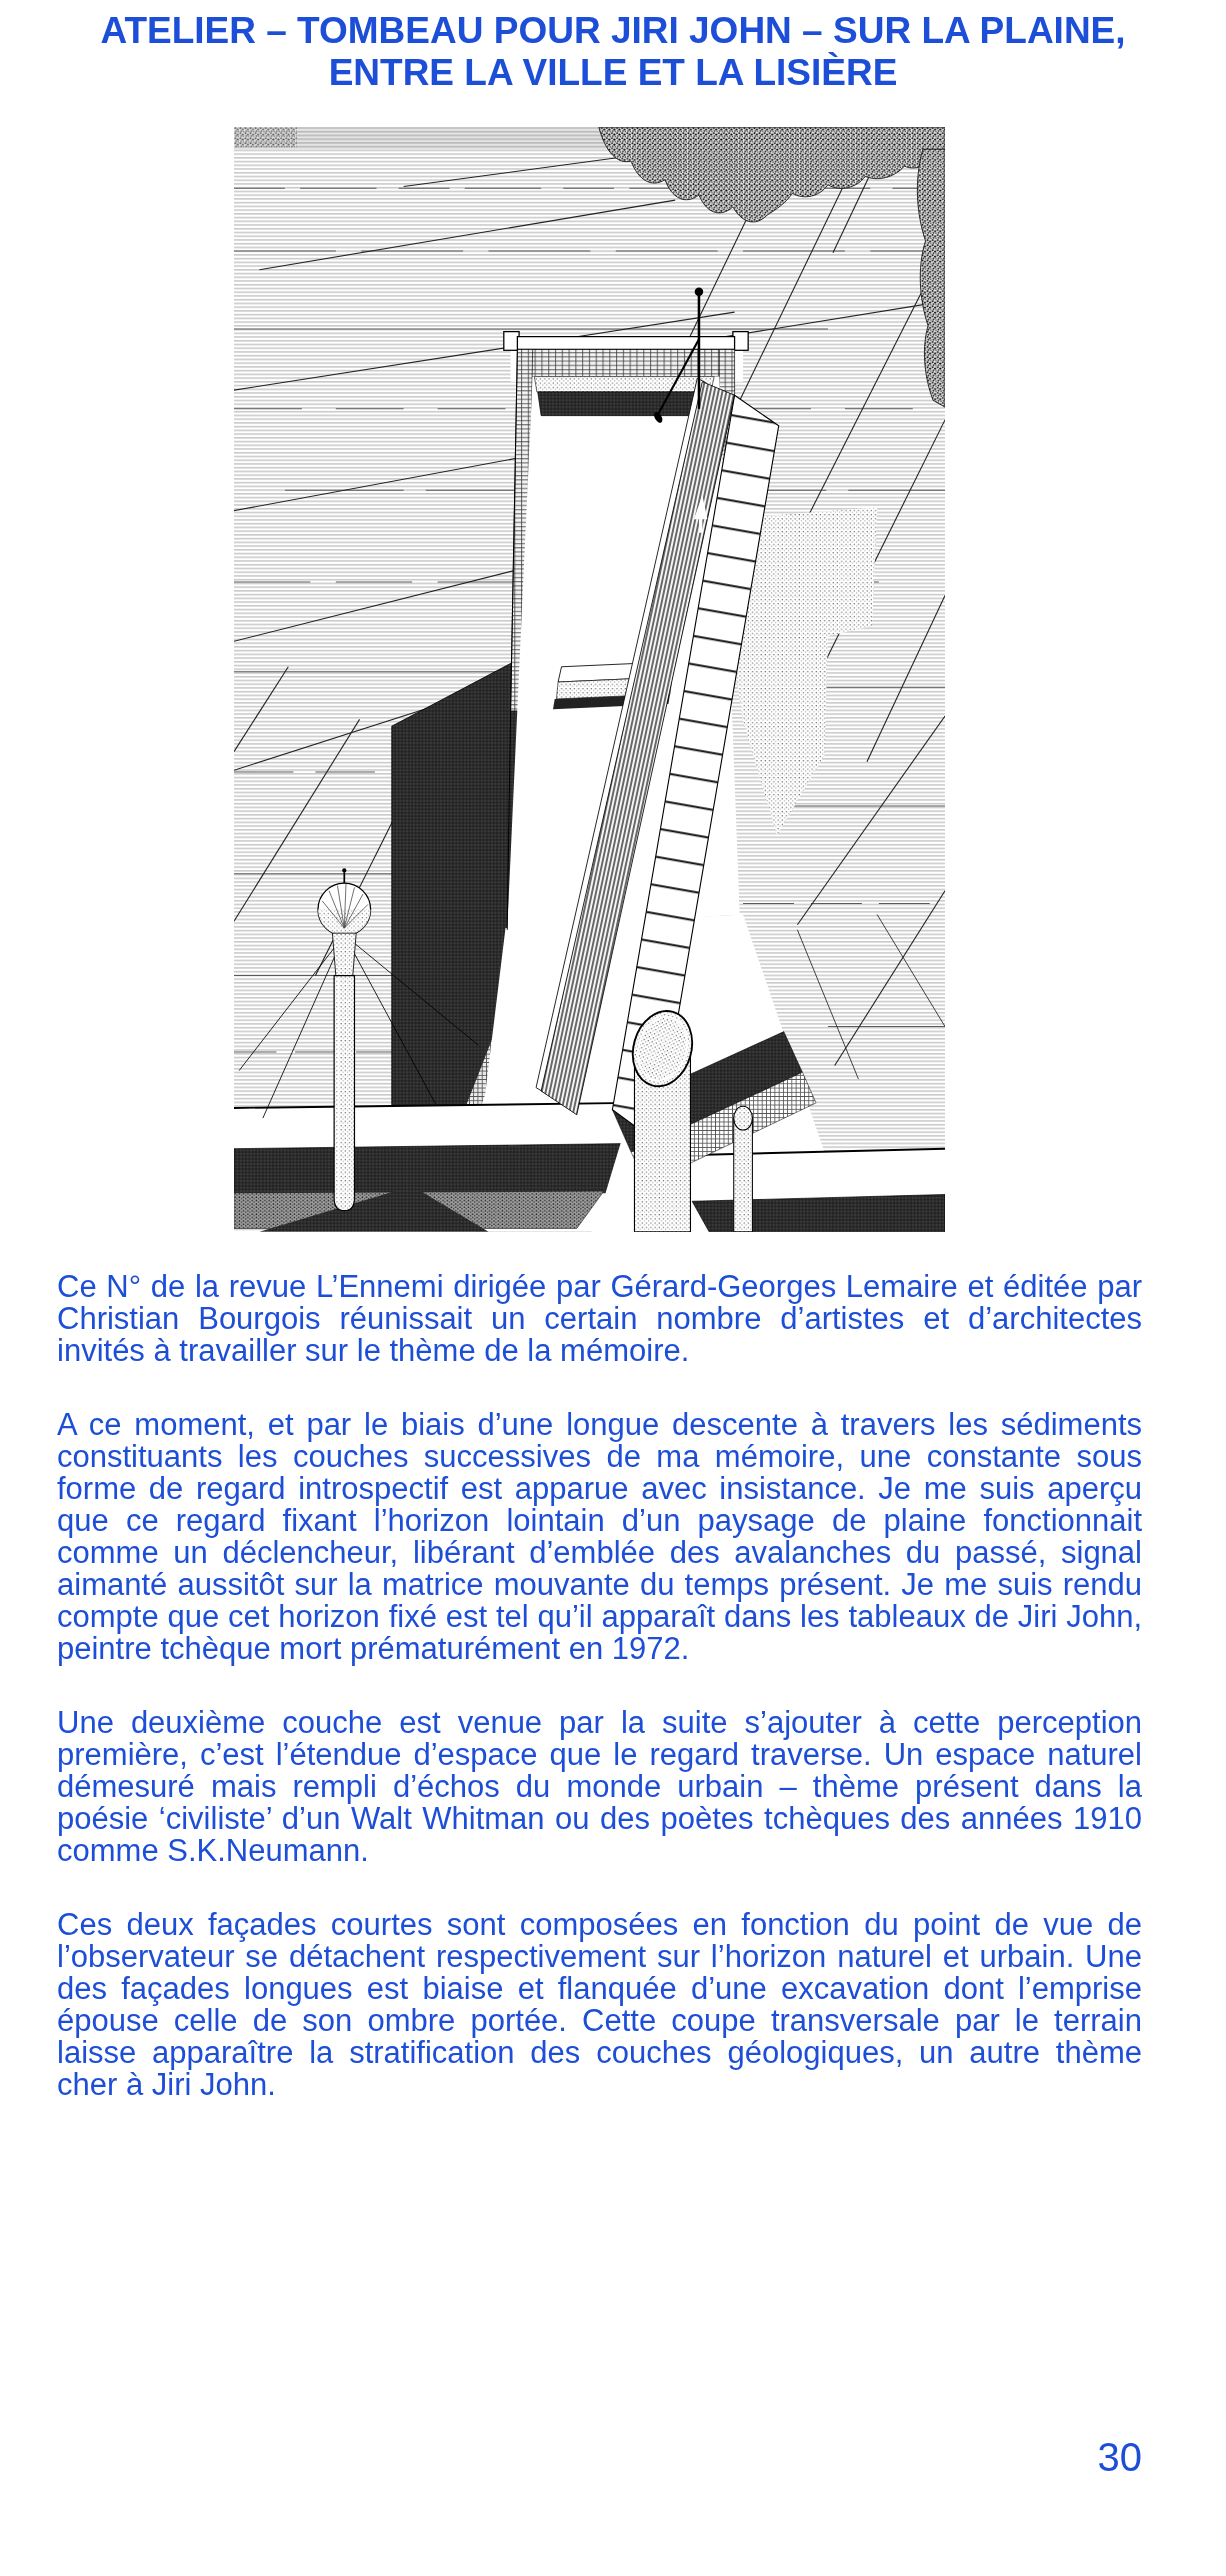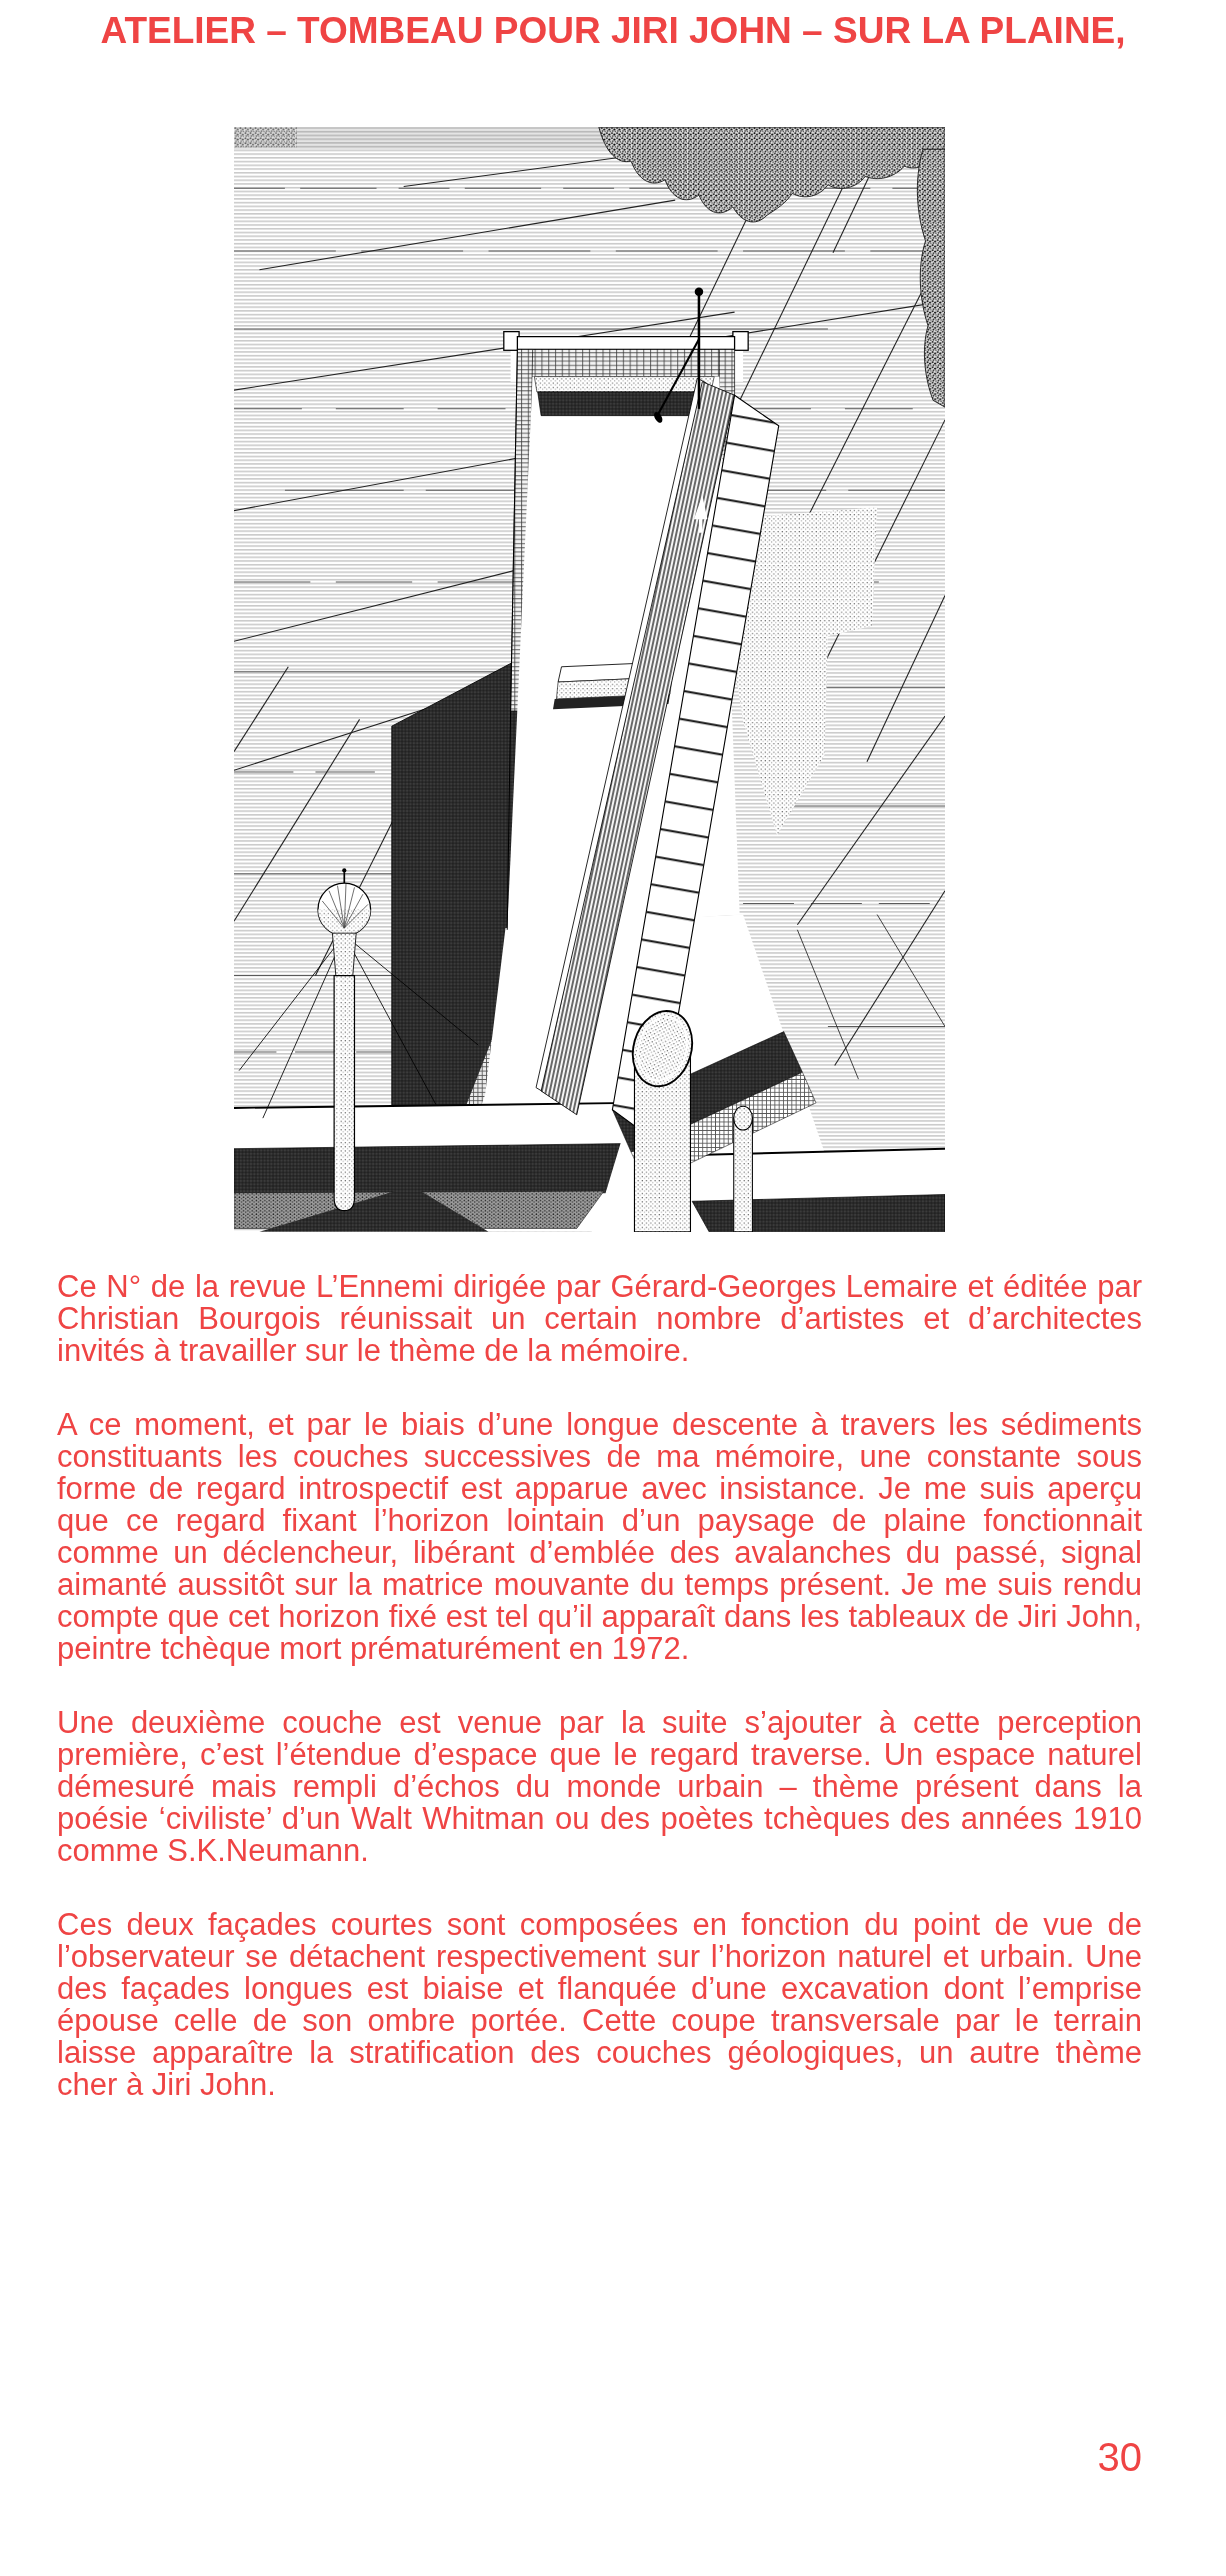--- a/index.html
+++ b/index.html
@@ -1,33 +1,34 @@
 <!DOCTYPE html>
 <html style="font-size:13.6px"><head>
 <meta charset="utf-8">
 <style>
   html,body{margin:0;padding:0;background:#ffffff;}
   .page{position:relative;width:1226px;height:2576px;background:#fff;overflow:hidden;
-        font-family:"Liberation Sans", sans-serif;color:#ef4444;}
+        font-family:"Liberation Sans", sans-serif;color:#1d4ed8;}
   .title{position:absolute;top:10.2px;left:0;width:1226px;margin:0;text-align:center;
          font-size:37px;line-height:42px;font-weight:bold;letter-spacing:0px;}
   .title .tl{display:block;}
   .drawing{position:absolute;left:234px;top:127px;width:711px;height:1105px;margin:0;}
   .drawing svg{display:block;width:711px;height:1105px;}
   .body-text{position:absolute;left:40px;top:1271px;width:1102px;}
   .body-text p{margin:0 0 42px 17px;font-size:31px;line-height:32px;text-align:justify;}
   .page-number{position:absolute;top:2436px;right:84px;font-size:40px;line-height:42px;}
 </style>
 </head>
 <body>
 
 <div class="page">
 
   <h1 class="title">
     <span class="tl">ATELIER – TOMBEAU POUR JIRI JOHN – SUR LA PLAINE,</span>
+    <span class="tl">ENTRE LA VILLE ET LA LISIÈRE</span>
   </h1>
 
   <figure class="drawing">
     <svg viewBox="0 0 838 1302" xmlns="http://www.w3.org/2000/svg">
       <defs>
         <pattern id="hl" width="8" height="4.4" patternUnits="userSpaceOnUse">
           <rect width="8" height="4.4" fill="#ffffff"></rect>
           <line x1="0" y1="1" x2="8" y2="1" stroke="#999999" stroke-width="1"></line>
         </pattern>
         <pattern id="brick" width="8" height="5" patternUnits="userSpaceOnUse">

